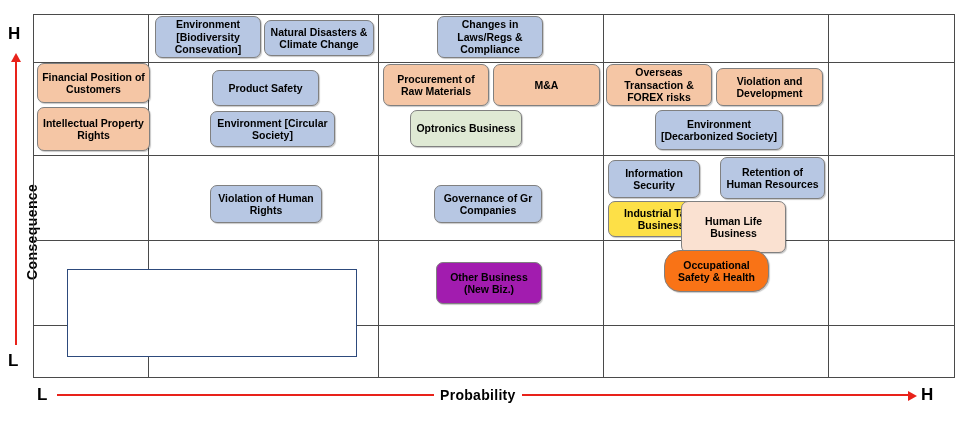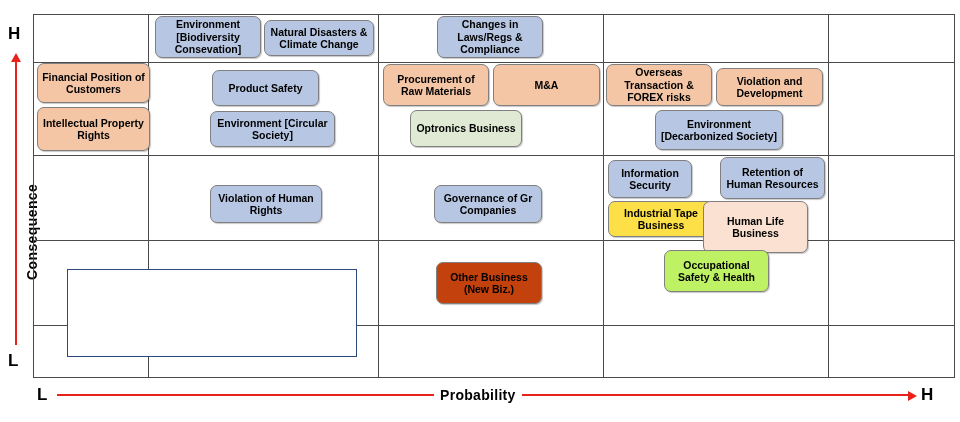--- a/index.html
+++ b/index.html
@@ -167,29 +167,29 @@
       <div class="risk-box" style="left: 155px; top: 16px; width: 106px; height: 42px; background: rgb(183, 199, 227);">Environment [Biodiversity Consevation]</div>
       <div class="risk-box" style="left: 264px; top: 20px; width: 110px; height: 36px; background: rgb(183, 199, 227);">Natural Disasters &amp; Climate Change</div>
       <div class="risk-box" style="left: 212px; top: 70px; width: 107px; height: 36px; background: rgb(183, 199, 227);">Product Safety</div>
       <div class="risk-box" style="left: 210px; top: 111px; width: 125px; height: 36px; background: rgb(183, 199, 227);">Environment [Circular Society]</div>
       <div class="risk-box" style="left: 210px; top: 185px; width: 112px; height: 38px; background: rgb(183, 199, 227);">Violation of Human Rights</div>
       <div class="risk-box" style="left: 437px; top: 16px; width: 106px; height: 42px; background: rgb(183, 199, 227);">Changes in Laws/Regs &amp; Compliance</div>
       <div class="risk-box" style="left: 383px; top: 64px; width: 106px; height: 42px; background: rgb(245, 198, 165);">Procurement of Raw Materials</div>
       <div class="risk-box" style="left: 493px; top: 64px; width: 107px; height: 42px; background: rgb(245, 198, 165);">M&amp;A</div>
       <div class="risk-box" style="left: 410px; top: 110px; width: 112px; height: 37px; background: rgb(223, 233, 212);">Optronics Business</div>
       <div class="risk-box" style="left: 434px; top: 185px; width: 108px; height: 38px; background: rgb(183, 199, 227);">Governance of Gr Companies</div>
-      <div class="risk-box" style="left: 436px; top: 262px; width: 106px; height: 42px; background: #c2410c;">Other Business (New Biz.)</div>
+      <div class="risk-box" style="left: 436px; top: 262px; width: 106px; height: 42px; background: #a21caf;">Other Business (New Biz.)</div>
       <div class="risk-box" style="left: 606px; top: 64px; width: 106px; height: 42px; background: rgb(245, 198, 165);">Overseas Transaction &amp; FOREX risks</div>
       <div class="risk-box" style="left: 716px; top: 68px; width: 107px; height: 38px; background: rgb(245, 198, 165);">Violation and Development</div>
       <div class="risk-box" style="left: 655px; top: 110px; width: 128px; height: 40px; background: rgb(183, 199, 227);">Environment [Decarbonized Society]</div>
-      <div class="risk-box" style="left: 608px; top: 160px; width: 84px; height: 38px; background: rgb(183, 199, 227);">Information Security</div>
+      <div class="risk-box" style="left: 608px; top: 160px; width: 92px; height: 38px; background: rgb(183, 199, 227);">Information Security</div>
       <div class="risk-box" style="left: 720px; top: 157px; width: 105px; height: 42px; background: rgb(183, 199, 227);">Retention of Human Resources</div>
       <div class="risk-box" style="left: 608px; top: 201px; width: 106px; height: 36px; background: #fde047;">Industrial Tape Business</div>
-      <div class="risk-box" style="left: 703px; top: 201px; width: 105px; height: 52px; background: rgb(250, 225, 209);">Human Life Business</div>
-      <div class="risk-box" style="left: 664px; top: 250px; width: 105px; height: 42px; background: #bef264;">Occupational Safety &amp; Health</div>
+      <div class="risk-box" style="left: 681px; top: 201px; width: 105px; height: 52px; background: rgb(250, 225, 209);">Human Life Business</div>
+      <div class="risk-box" style="left: 664px; top: 250px; width: 105px; height: 42px; background: #f97316; border-radius: 16px;">Occupational Safety &amp; Health</div>
     </div>
 
   <div id="legend" style="left:67px; top:269px; width:290px; height:88px;">
     </div>
 
   <div class="axis-letter" style="left:37px; top:386px;">L</div>
   <div class="axis-letter" style="left:921px; top:386px;">H</div>
   <div class="arrow-line-h" style="left:57px; top:394px; width:855px;"></div>
   <div class="arrow-head-h" style="left:908px; top:391px;"></div>
   <div class="h-axis-label" style="left:434px; top:387px;">Probability</div>

